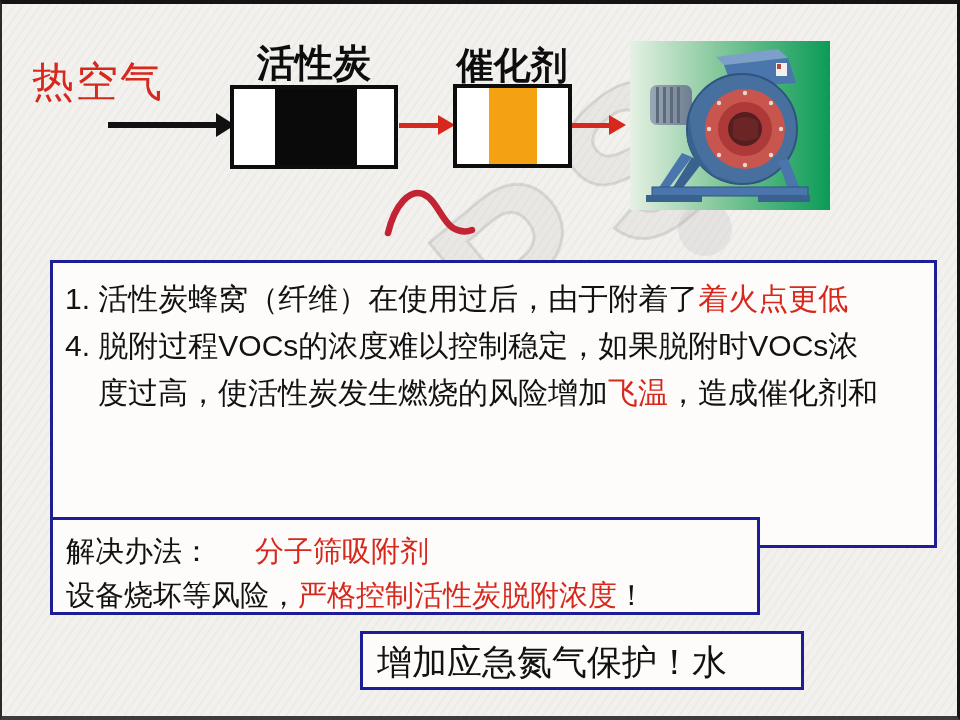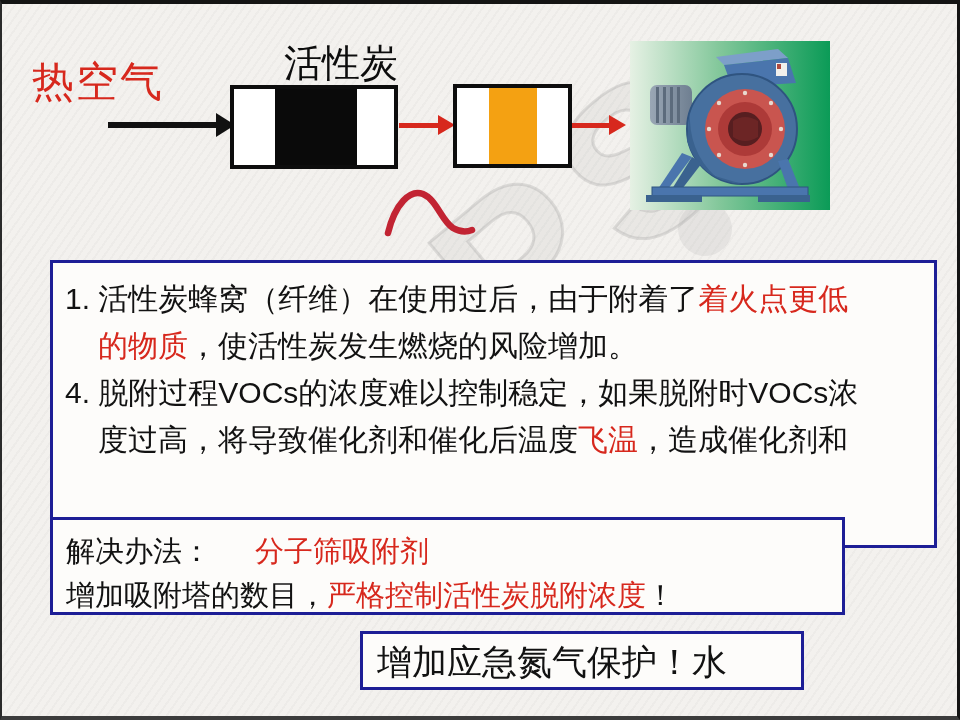--- a/index.html
+++ b/index.html
@@ -36,34 +36,34 @@
   
   .arrow{position:absolute;z-index:5;}
   .arrow .shaft{position:absolute;left:0;top:0;height:6px;}
   .arrow .head{position:absolute;top:-9px;width:0;height:0;border-top:12px solid transparent;border-bottom:12px solid transparent;}
   .arrow.black .shaft{background:#111;}
   .arrow.black .head{border-left:19px solid #111;}
   .arrow.red .shaft{background:#d7281d;height:5px;}
   .arrow.red .head{border-top:10px solid transparent;border-bottom:10px solid transparent;border-left:17px solid #d7281d;top:-8px;}
 
   
-  .diag-label{position:absolute;z-index:5;font-size:38px;font-weight:normal;color:#0d0d0d;text-align:right;}
+  .diag-label{position:absolute;z-index:5;font-size:38px;font-weight:bold;color:#0d0d0d;text-align:center;}
   .diag-box{position:absolute;z-index:5;background:#fff;border:4px solid #0d0d0d;}
   .diag-fill{position:absolute;top:0;bottom:0;}
 
   .fan-wrap{position:absolute;left:630px;top:41px;width:200px;height:169px;z-index:5;}
 
   .curve-wrap{position:absolute;left:375px;top:182px;width:110px;height:58px;z-index:5;}
 
   
   .txtbox{position:absolute;z-index:10;background:#fdfcfa;border:3px solid #1d1e96;box-sizing:border-box;}
   .risk-box{left:50px;top:260px;width:887px;height:288px;padding:12px 10px 0 12px;}
   .risk-box .rich-line{font-size:30px;line-height:47px;white-space:nowrap;}
   .risk-box .rich-line.indent{padding-left:33px;}
-  .solution-box{left:50px;top:517px;width:795px;height:98px;padding:9px 10px 0 13px;}
+  .solution-box{left:50px;top:517px;width:710px;height:98px;padding:9px 10px 0 13px;}
   .solution-box .rich-line{font-size:29px;line-height:44px;white-space:nowrap;}
   .nitrogen-box{left:360px;top:631px;width:444px;height:59px;padding:0 0 0 14px;}
   .nitrogen-box .n-text{font-size:35px;line-height:56px;font-weight:500;white-space:nowrap;}
 
   .seg-black{color:#121212;}
   .seg-red{color:#d7281d;}
   .seg-gap{margin-left:44px;}
 </style>
 </head>
 <body>
@@ -85,20 +85,21 @@
   <div class="diag-label" style="left:230px;top:38px;width:168px;">活性炭</div>
   <div class="diag-box" style="left:230px;top:85px;width:160px;height:76px;">
     <div class="diag-fill" style="left:41px;width:82px;background:#0a0a0a;"></div>
   </div>
 
   <div class="arrow red" style="left:399px;top:123px;">
     <div class="shaft" style="width:40px;"></div>
     <div class="head" style="left:39px;"></div>
   </div>
 
+  <div class="diag-label" style="left:447px;top:41px;width:130px;font-size:37px;">催化剂</div>
   <div class="diag-box" style="left:453px;top:84px;width:111px;height:76px;">
     <div class="diag-fill" style="left:32px;width:48px;background:#f4a112;"></div>
   </div>
 
   <div class="arrow red" style="left:572px;top:123px;">
     <div class="shaft" style="width:38px;"></div>
     <div class="head" style="left:37px;"></div>
   </div>
 
   <div class="fan-wrap">
@@ -156,28 +157,27 @@
   </div>
 
   <div class="curve-wrap">
     <svg width="110" height="58" viewBox="0 0 110 58">
       <path d="M13 51 C 20 22, 35 7, 48 12 C 62 18, 66 38, 78 46 C 85 50, 92 50, 97 48" fill="none" stroke="#c22433" stroke-width="6.5" stroke-linecap="round"></path>
     </svg>
   </div>
 
   <div class="txtbox risk-box">
       <div class="rich-line"><span class="seg-black">1. 活性炭蜂窝（纤维）在使用过后，由于附着了</span><span class="seg-red">着火点更低</span></div>
-      <div class="rich-line indent"><span class="seg-red">的物质</span><span class="seg-black">，使活性炭发生燃烧的风险增加。</span></div>
       <div class="rich-line"><span class="seg-black">4. 脱附过程VOCs的浓度难以控制稳定，如果脱附时VOCs浓</span></div>
-      <div class="rich-line indent"><span class="seg-black">度过高，将导致催化剂和催化后温度</span><span class="seg-red">飞温</span><span class="seg-black">，造成催化剂和</span></div>
+      <div class="rich-line indent"><span class="seg-black">度过高，使活性炭发生燃烧的风险增加</span><span class="seg-red">飞温</span><span class="seg-black">，造成催化剂和</span></div>
     </div>
 
   <div class="txtbox solution-box">
       <div class="rich-line"><span class="seg-black">解决办法：</span><span class="seg-red seg-gap">分子筛吸附剂</span></div>
-      <div class="rich-line"><span class="seg-black">增加吸附塔的数目，</span><span class="seg-red">严格控制活性炭脱附浓度</span><span class="seg-black">！</span></div>
+      <div class="rich-line"><span class="seg-black">设备烧坏等风险，</span><span class="seg-red">严格控制活性炭脱附浓度</span><span class="seg-black">！</span></div>
     </div>
 
   <div class="txtbox nitrogen-box">
     <div class="n-text">增加应急氮气保护！水</div>
   </div>
 
   <div class="frame"></div>
 </div>
 
 </body></html>

